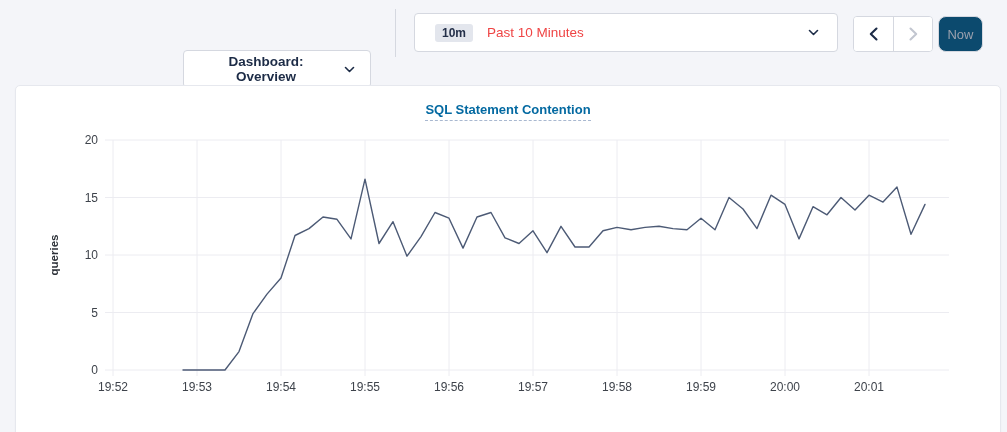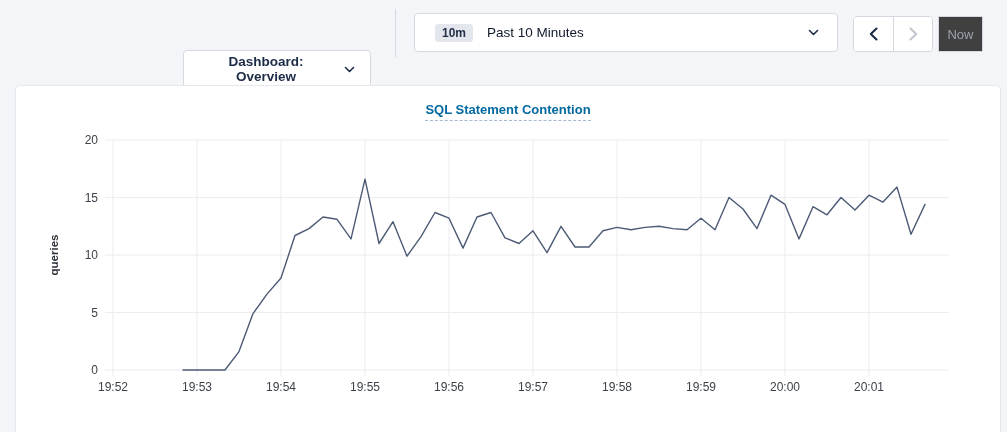--- a/index.html
+++ b/index.html
@@ -30,35 +30,35 @@
   .time-picker {
     position: absolute; left: 414px; top: 13px; width: 424px; height: 39px;
     display: flex; align-items: center;
     background: #fff; border: 1px solid #d5d8e0; border-radius: 4px;
     padding: 0 18px 0 20px; cursor: pointer;
   }
   .badge {
     background: #e3e6ed; color: #243049; font-size: 12px; font-weight: 700;
     border-radius: 3px; padding: 3px 7px; line-height: 1;
   }
-  .time-label { margin-left: 14px; font-size: 13.5px; font-weight: 500; color: #0f172a; }
+  .time-label { margin-left: 14px; font-size: 13.5px; font-weight: 500; color: #ef4444; }
   .time-picker .chev { margin-left: auto; }
   .nav-group {
     position: absolute; left: 853px; top: 16px; height: 36px; width: 80px;
     display: flex; background: #fff; border: 1px solid #d5d8e0; border-radius: 4px;
     overflow: hidden;
   }
   .nav-group button {
     width: 50%; height: 100%; background: #fff; border: none;
     display: flex; align-items: center; justify-content: center; cursor: pointer;
   }
   .nav-group button + button { border-left: 1px solid #d5d8e0; }
   .now-btn {
     position: absolute; left: 938px; top: 16px; width: 45px; height: 36px;
-    background: #404040; border: 1px solid #d5d8e0; border-radius: 0;
+    background: #0c4a6e; border: 1px solid #d5d8e0; border-radius: 8px;
     font-family: inherit; font-size: 13px; font-weight: 500; color: #9ba1ae;
     display: flex; align-items: center; justify-content: center; cursor: default;
   }
 
   
   .panel {
     position: absolute; left: 15px; top: 85px; width: 986px; height: 360px;
     background: #fff; border: 1px solid #e6e8ee; border-radius: 5px;
     box-shadow: 0 1px 2px rgba(30,40,70,0.04);
   }

